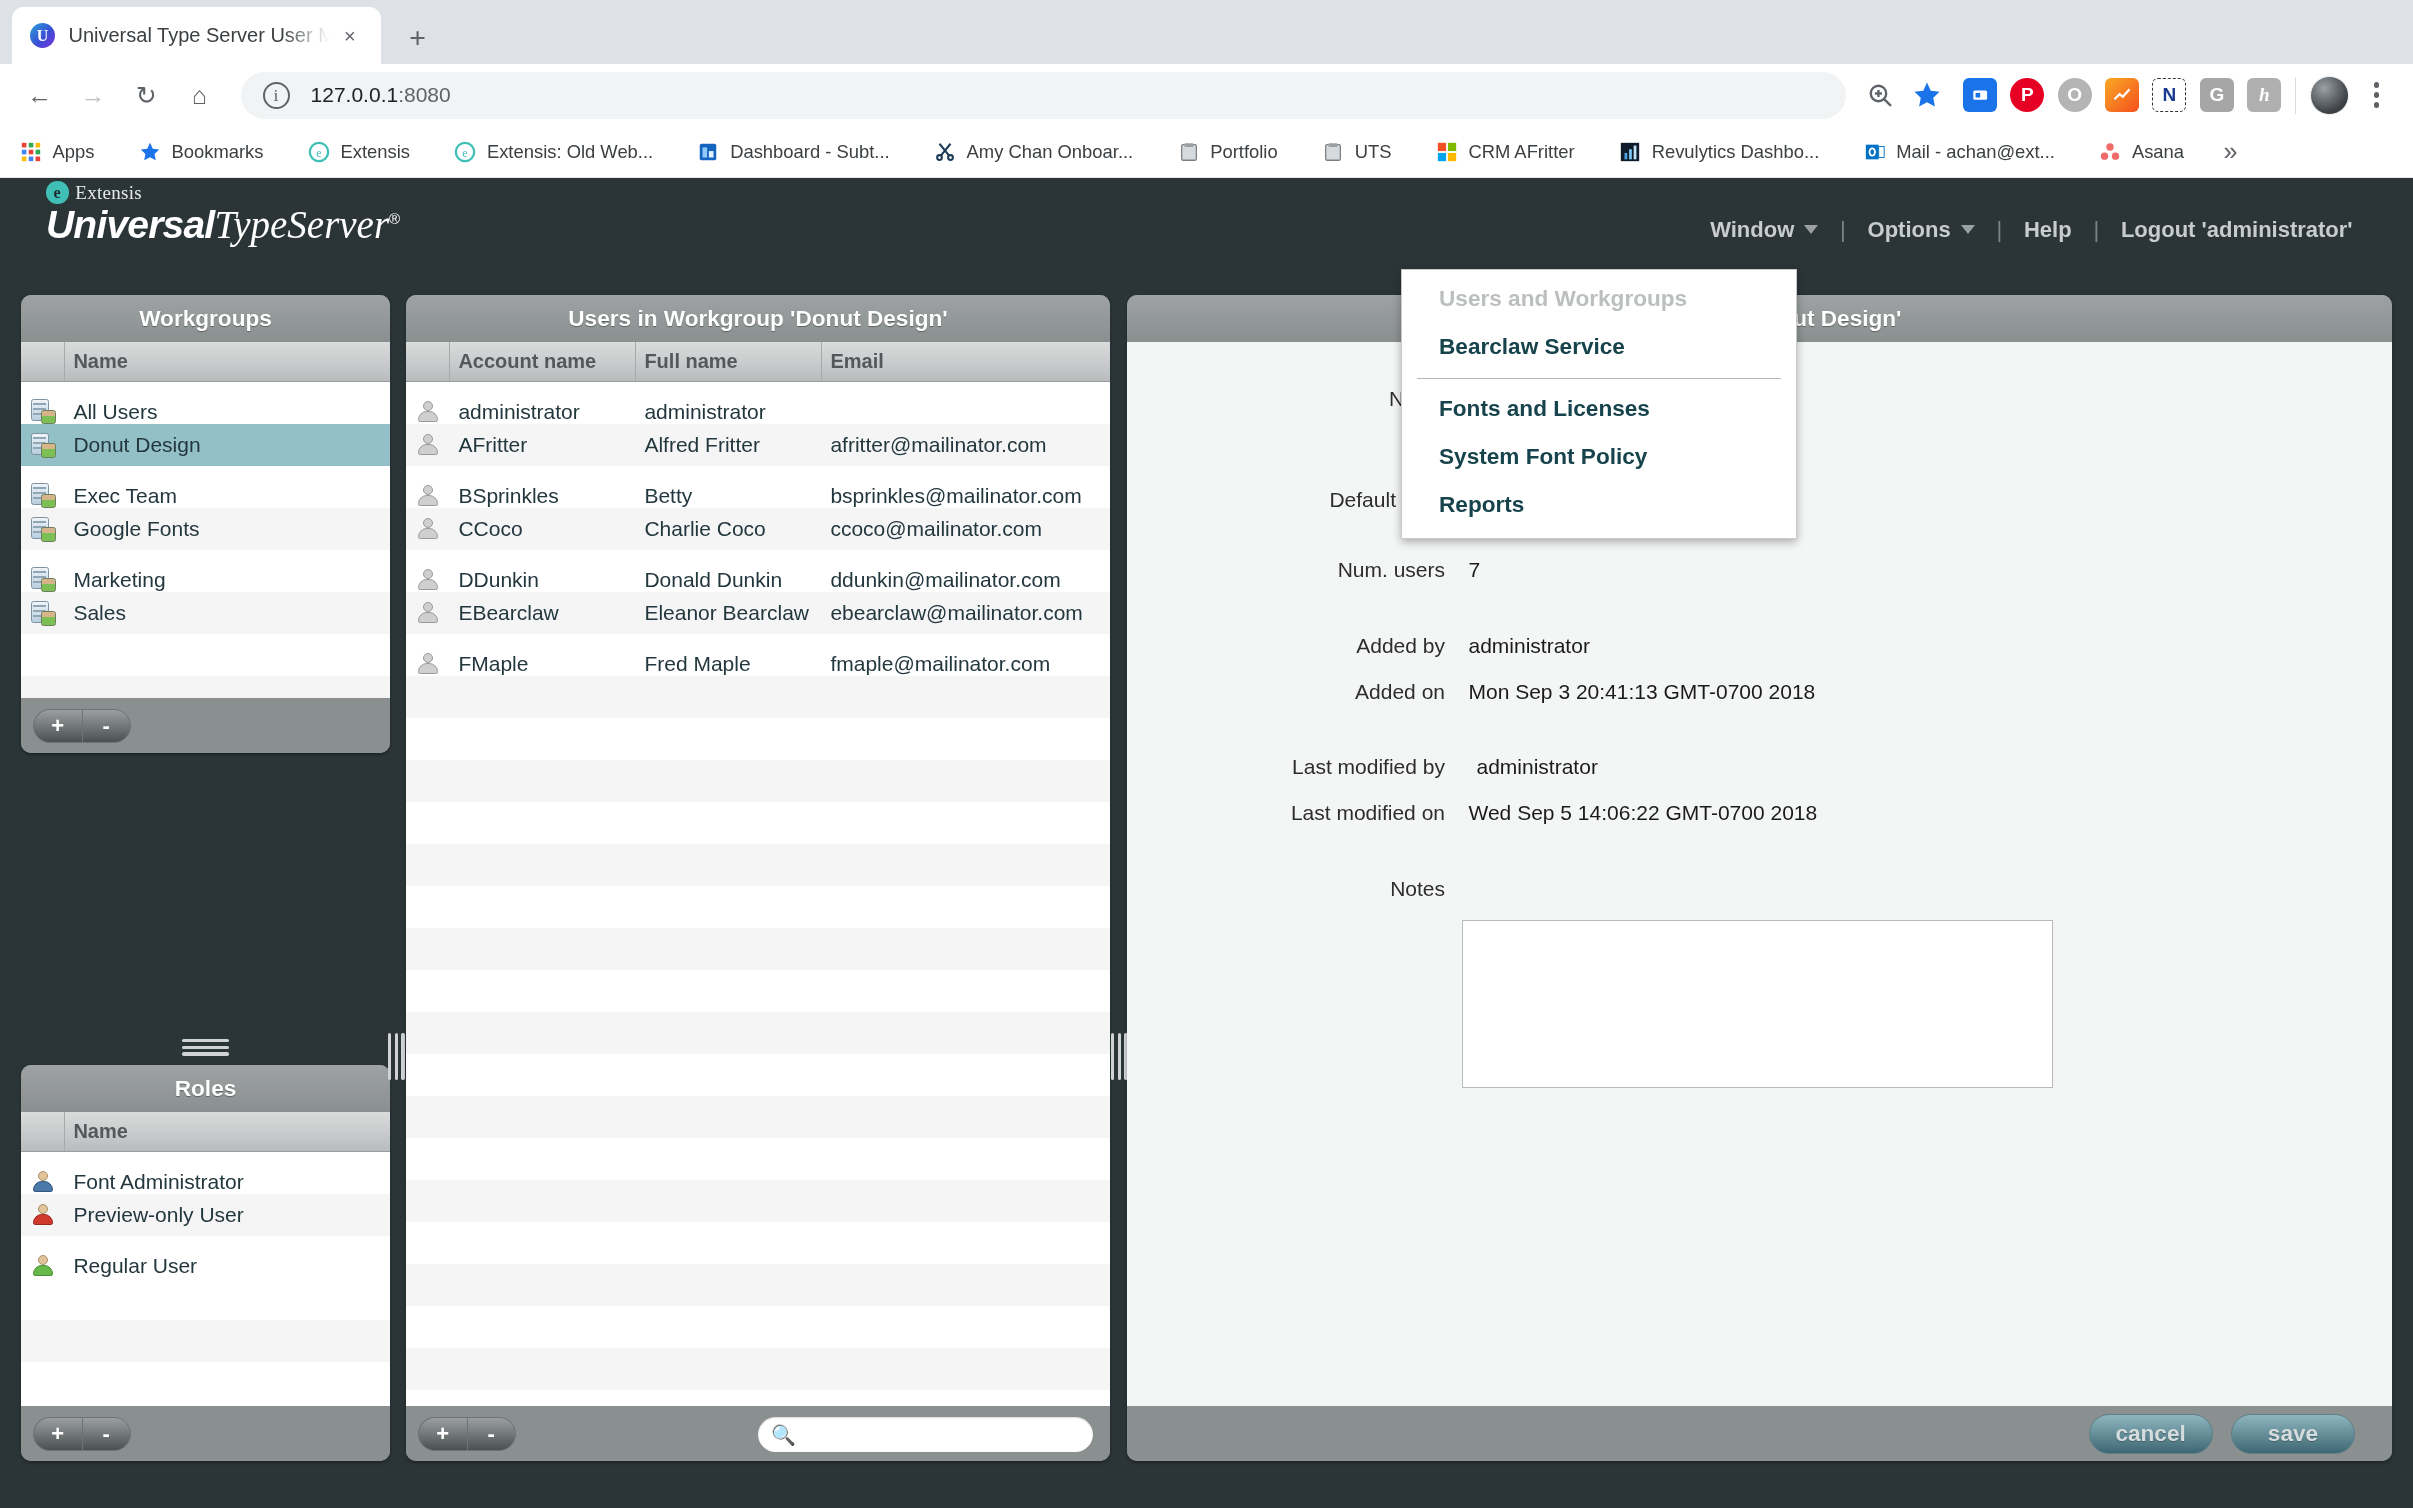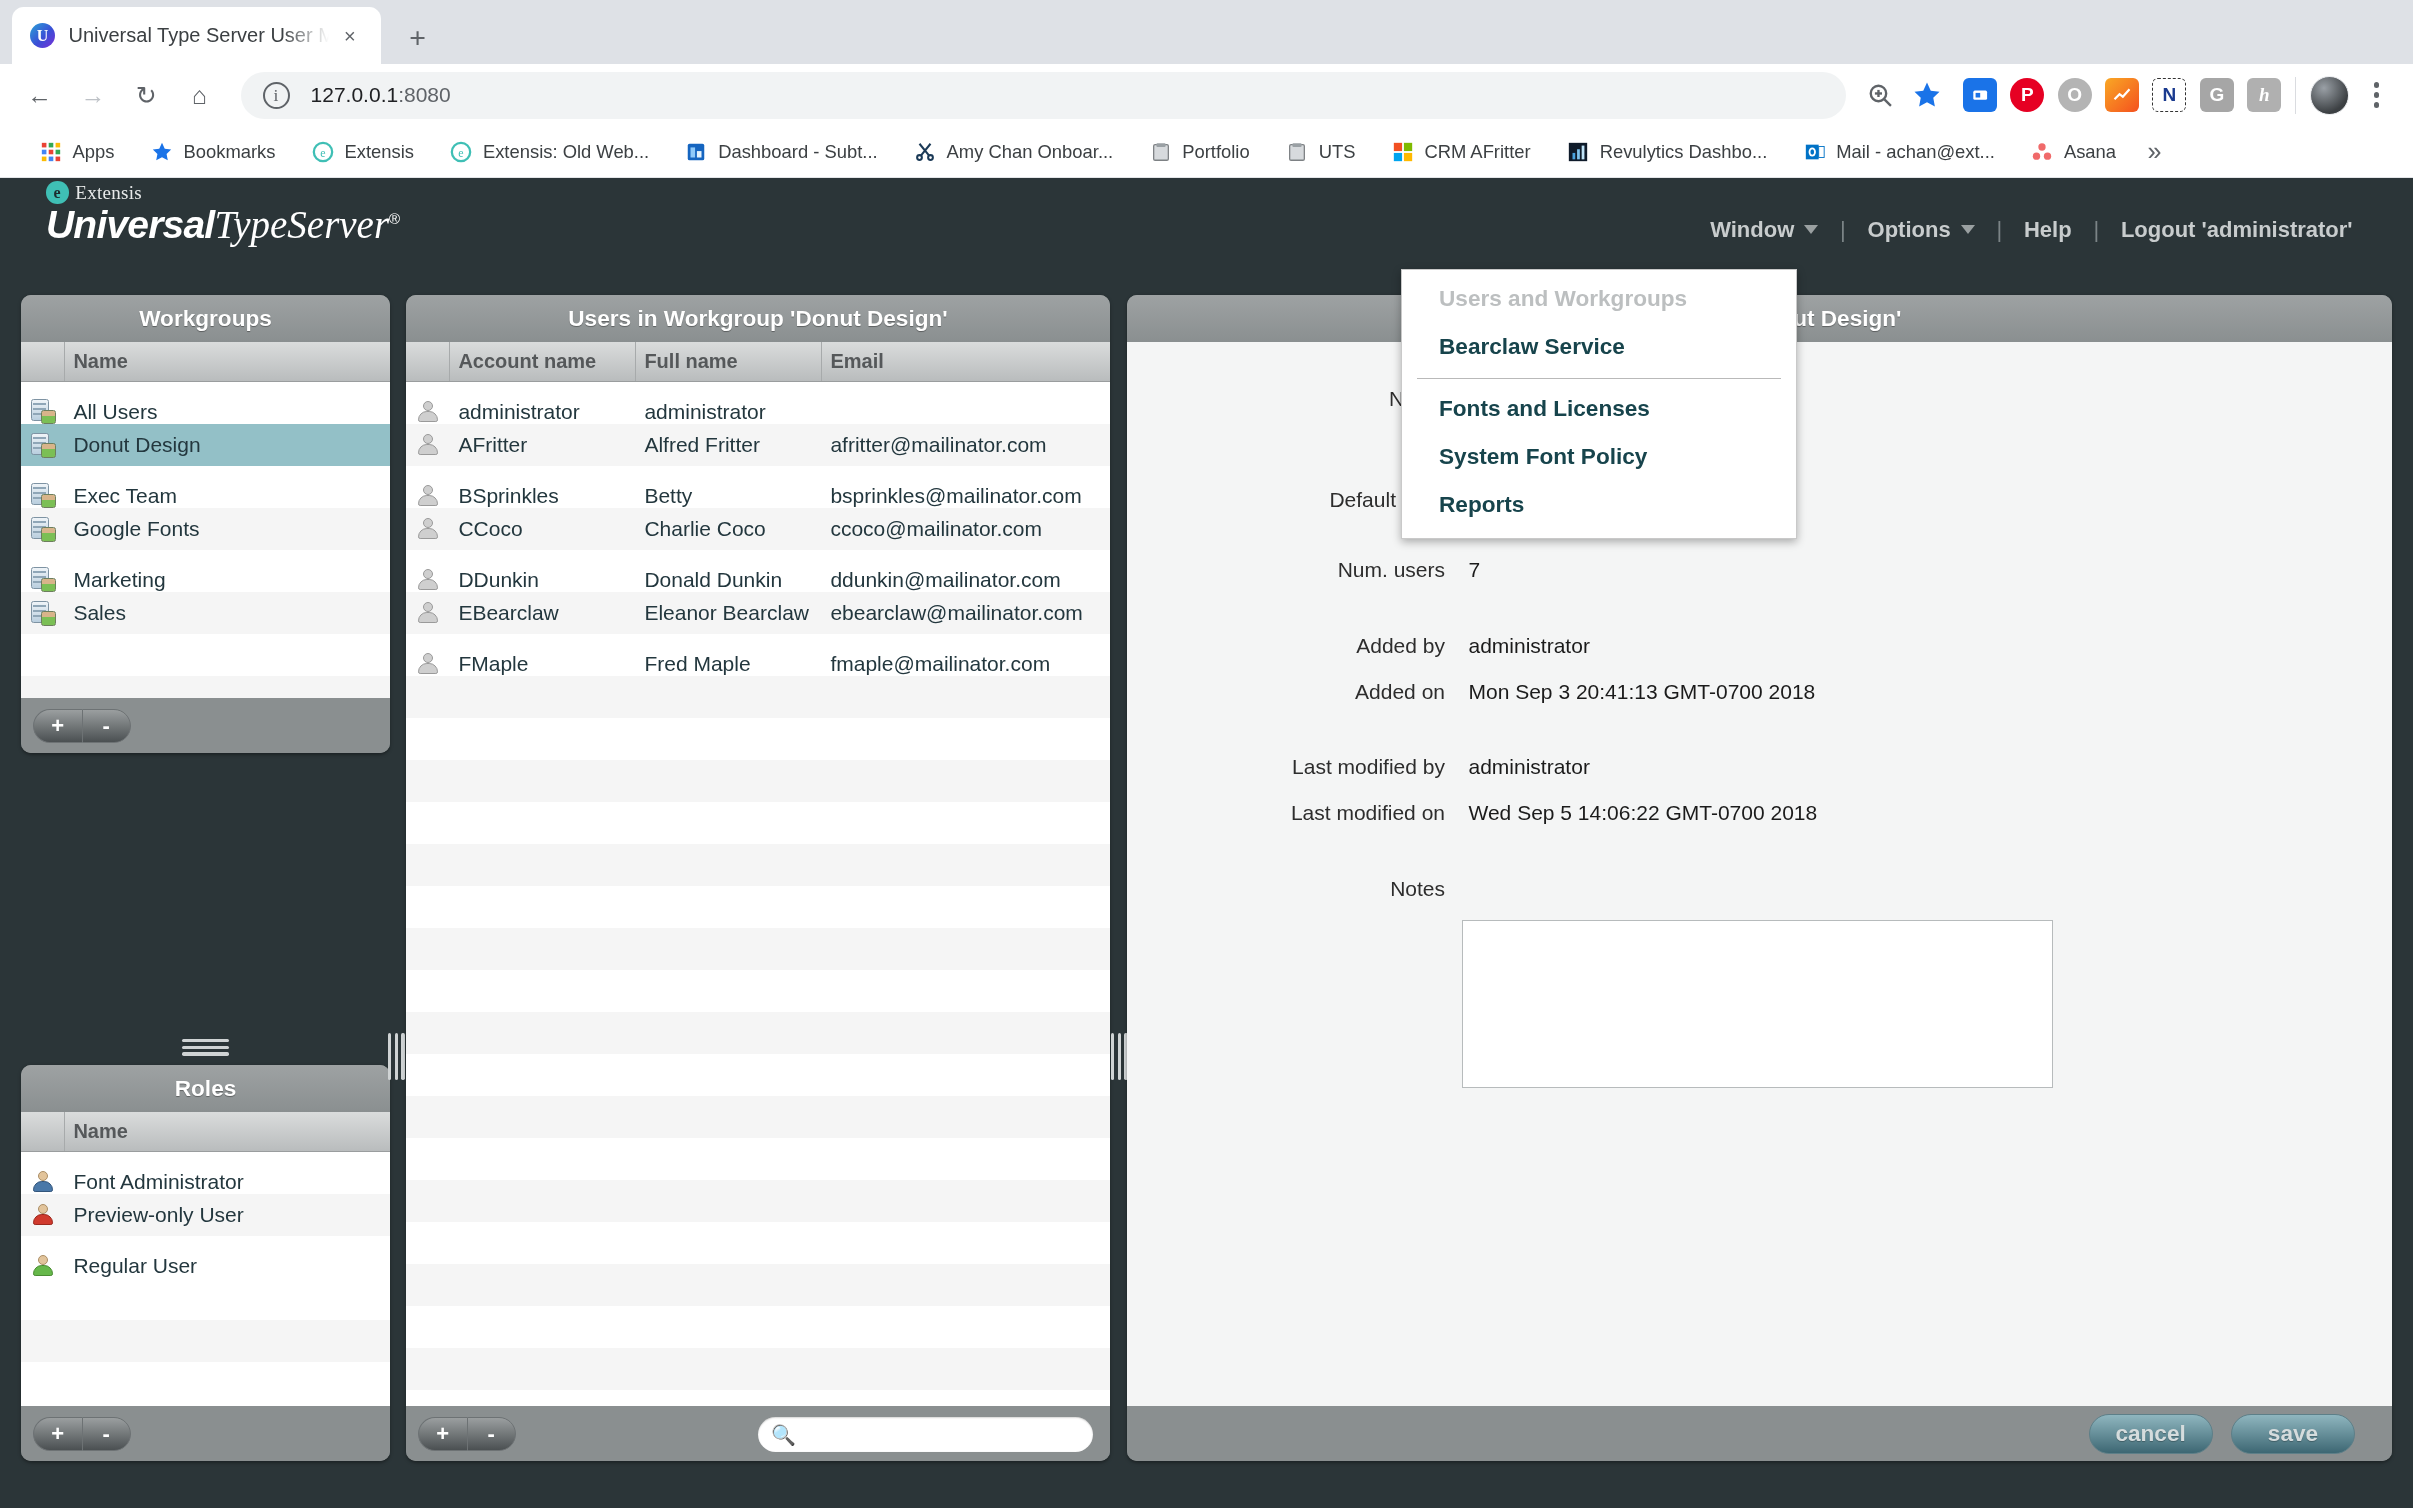--- a/index.html
+++ b/index.html
@@ -89,22 +89,22 @@
     cursor:pointer; flex:0 0 auto;
     border:1.7px solid #e8eaed;
   }
   .kebab { width:39px;height:39px; display:flex;flex-direction:column;
            align-items:center;justify-content:center;gap:4.2px;cursor:pointer;
            margin-left:6.7px; flex:0 0 auto;}
   .kebab i { width:5.9px;height:5.9px;border-radius:50%;background:#5f6368;display:block; }
 
   .bookmarks {
     height: 52px; background:#fff; display:flex; align-items:center;
-    padding: 0 25px; border-bottom: 0.8px solid #e3e5e8;
-    gap: 8px;
+    padding: 0 5px; border-bottom: 0.8px solid #e3e5e8;
+    gap: 16px;
   }
   .bm {
     display:flex; align-items:center; gap:9.2px; padding: 0 13.4px;
     height:40px; border-radius:5px; cursor:pointer; flex:0 0 auto;
   }
   .bm-label { font-size:18.4px; color:#3c4043; white-space:nowrap; }
   .bm-ico { width:25px;height:25px; flex:0 0 auto; display:flex;
             align-items:center;justify-content:center; font-size:17px; }
   .bm-more { font-size:25px; color:#5f6368; padding:0 10px; cursor:pointer; }
 
@@ -832,21 +832,21 @@
         <div class="field-row" style="left:0px; top:292px; width:1106px;">
           <div class="flabel" style="width:318px">Added by</div>
           <div class="fvalue" style="margin-left:23.5px">administrator</div>
         </div>
 
         <div class="field-row" style="left:0px; top:338px; width:1106px;">
           <div class="flabel" style="width:318px">Added on</div>
           <div class="fvalue" style="margin-left:23.5px">Mon Sep 3 20:41:13 GMT-0700 2018</div>
         </div>
 
-        <div class="field-row" style="left:0px; top:413px; width:1106px;">
+        <div class="field-row" style="left:0px; top:413px; width:1106px;gap:8px;">
           <div class="flabel" style="width:318px">Last modified by</div>
           <div class="fvalue" style="margin-left:23.5px">administrator</div>
         </div>
 
         <div class="field-row" style="left:0px; top:459px; width:1106px;">
           <div class="flabel" style="width:318px">Last modified on</div>
           <div class="fvalue" style="margin-left:23.5px">Wed Sep 5 14:06:22 GMT-0700 2018</div>
         </div>
 
         <div class="field-row" style="left:0px; top:535px; width:1106px;">

